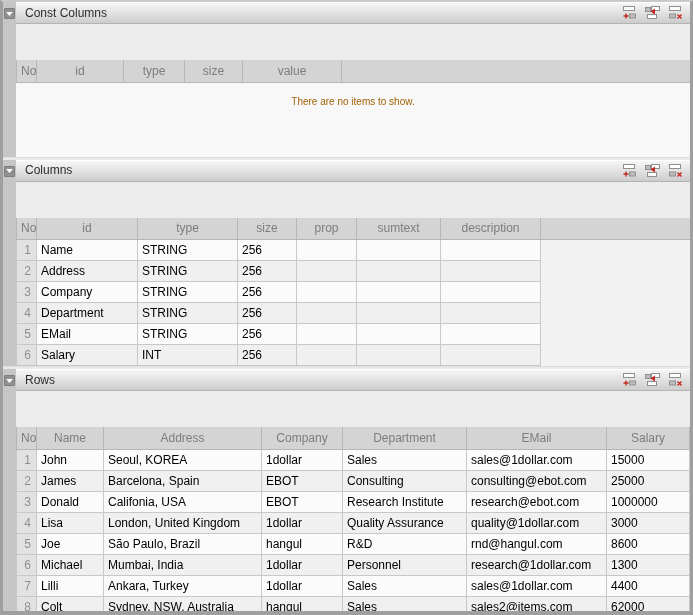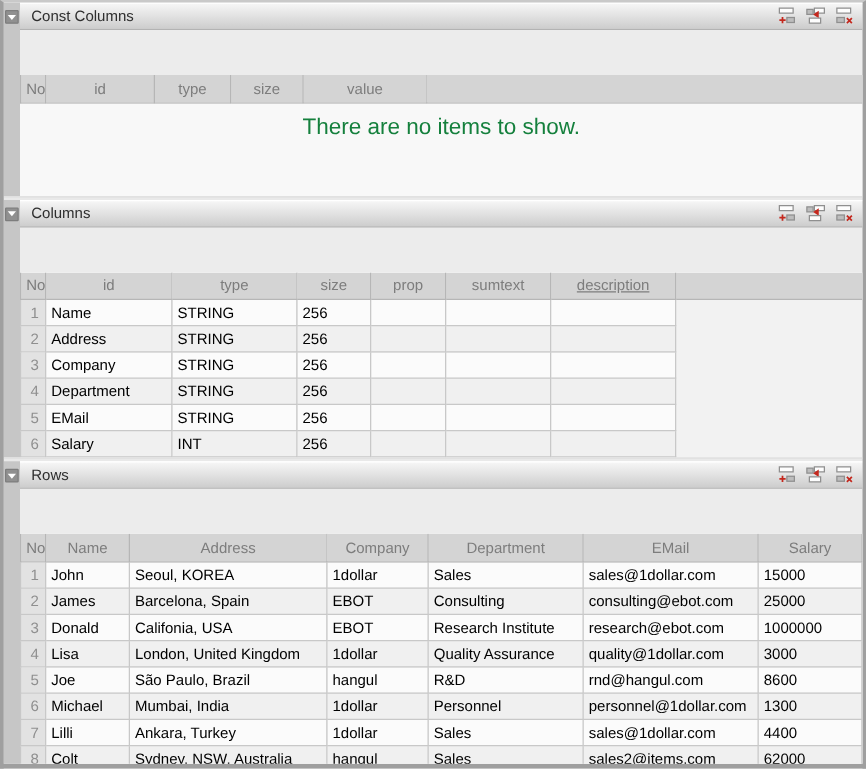--- a/index.html
+++ b/index.html
@@ -66,21 +66,21 @@
     border:1px solid #c8c8c8;
     overflow:hidden; white-space:nowrap;
   }
   tbody tr:nth-child(even) td { background:#f0f0f0; }
   th.no-col, td.no-col { text-align:right; padding-right:5px; }
   td.no-col { background:#e2e2e2 !important; color:#8f8f8f; }
   th.filler { border-right:none; }
   td.filler { background:transparent !important; border:none; }
 
   .empty-area { background:#f8f8f8; height:100%; text-align:center; padding-top:8px; }
-  .empty-area span { font-size:18px; color:#15803d; }
+  .empty-area span { font-size:10px; color:#a16207; }
 
   .body-const  { }
   .sec-const   { flex:0 0 119px; }
   .sec-columns { flex:0 0 186px; }
   .sec-rows    { flex:1 1 auto; }
 
   
   .tabbar {
     flex:0 0 28px; background:#efefef;
     border-top:1px solid #cfcfcf; box-shadow:inset 0 1px 0 #ffffff;
@@ -193,21 +193,21 @@
       <div class="section-body">
         <table>
             <thead>
               <tr>
                 <th class="no-col" style="width: 20px;">No</th>
                 <th style="width: 101px;">id</th>
                 <th style="width: 100px;">type</th>
                 <th style="width: 59px;">size</th>
                 <th style="width: 60px;">prop</th>
                 <th style="width: 84px;">sumtext</th>
-                <th style="width: 100px; text-decoration: underline;">description</th>
+                <th style="width: 100px;">description</th>
                 <th class="filler"></th>
               </tr>
             </thead>
             <tbody>
               <tr>
                 <td class="no-col">1</td>
                 <td>Name</td>
                 <td>STRING</td>
                 <td>256</td>
                 <td></td>
@@ -366,21 +366,21 @@
                 <td>R&amp;D</td>
                 <td>rnd@hangul.com</td>
                 <td>8600</td>
               </tr>
               <tr>
                 <td class="no-col">6</td>
                 <td>Michael</td>
                 <td>Mumbai, India</td>
                 <td>1dollar</td>
                 <td>Personnel</td>
-                <td>personnel@1dollar.com</td>
+                <td>research@1dollar.com</td>
                 <td>1300</td>
               </tr>
               <tr>
                 <td class="no-col">7</td>
                 <td>Lilli</td>
                 <td>Ankara, Turkey</td>
                 <td>1dollar</td>
                 <td>Sales</td>
                 <td>sales@1dollar.com</td>
                 <td>4400</td>

